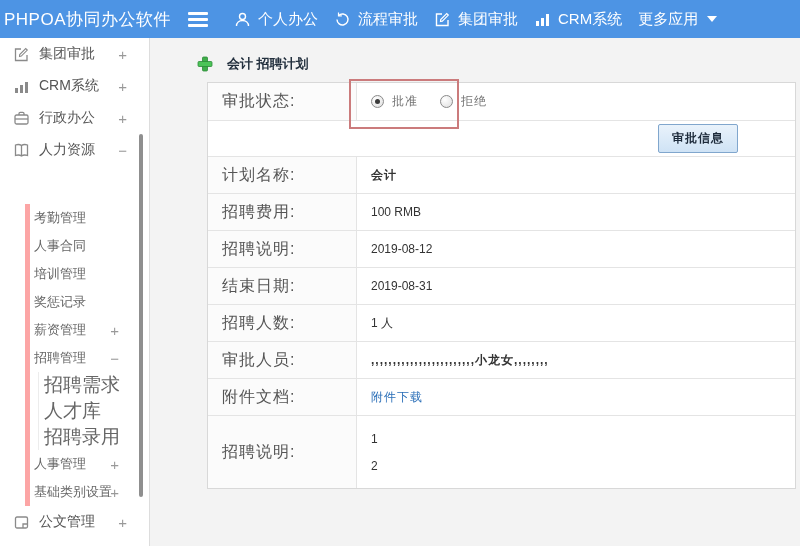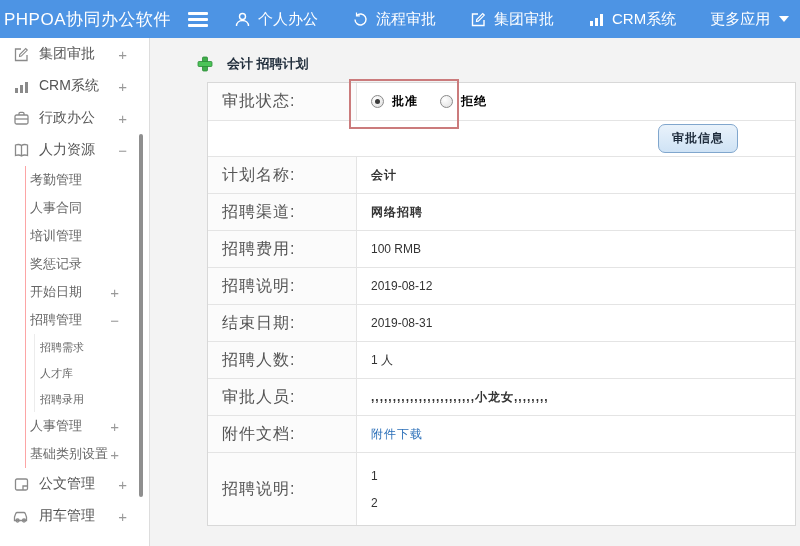--- a/index.html
+++ b/index.html
@@ -4,42 +4,42 @@
 <style>
   * { margin:0; padding:0; box-sizing:border-box; }
   html,body { width:800px; height:546px; overflow:hidden; background:#fff;
     font-family:"Liberation Sans","DejaVu Sans",sans-serif; }
 
   
   .topbar { height:38px; background:#4d94e4; display:flex; align-items:center; color:#fff; }
   .logo { width:188px; padding-left:4px; font-size:17px; letter-spacing:.5px; white-space:nowrap; }
   .hamburger { width:20px; display:flex; flex-direction:column; gap:3px; margin-right:26px; cursor:pointer; }
   .hamburger span { display:block; height:3px; background:#fff; border-radius:1px; }
-  .nav { display:flex; align-items:flex-start; gap:34px; font-size:15px; }
+  .nav { display:flex; align-items:flex-start; gap:16px; font-size:15px; }
   .nav-item { display:flex; align-items:center; gap:7px; cursor:pointer; white-space:nowrap; }
   .nav-item svg { display:block; }
   .caret { width:0; height:0; border-left:5px solid transparent; border-right:5px solid transparent;
     border-top:6px solid #fff; margin-left:2px; }
 
   
   .wrap { display:flex; height:508px; }
   .sidebar { width:150px; background:#fff; border-right:1px solid #ddd; position:relative; overflow:hidden; }
   .main { flex:1; background:#f3f3f3; position:relative; }
 
   
   .s-item { position:relative; display:flex; align-items:center; color:#555; cursor:pointer; }
   .s-item .sicon { width:17px; margin:0 9px 0 13px; color:#8a8a8a; display:flex; }
   .l1 { height:32px; font-size:14px; }
   .sign { position:absolute; font-size:15px; color:#999; font-weight:400; }
   .l1 .sign { right:22px; }
-  .grp2 { margin-left:25px; border-left:1px solid #fca5a5; }
+  .grp2 { margin-left:25px; border-left:5px solid #fca5a5;margin-top:38px; }
   .l2 { height:28px; font-size:13px; padding-left:4px; color:#666; }
   .l2 .sign { right:30px; }
   .grp3 { margin-left:8px; border-left:1px solid #ececec; }
-  .l3 { height:26px; font-size:11px; padding-left:5px; color:#666; }
+  .l3 { height:26px; font-size:19px; padding-left:5px; color:#666; }
   .s-scrollthumb { position:absolute; right:6px; top:96px; width:4px; height:363px;
     background:#8f8f8f; border-radius:2px; }
 
   
   .page-title { display:flex; align-items:center; gap:14px; margin:17px 0 9px 47px;
     font-size:13px; font-weight:bold; color:#23303e; }
   .plus-icon { display:flex; }
 
   .table-wrap { position:relative; margin-left:57px; width:589px; }
   .ftable { background:#fff; border:1px solid #d8d8d8; width:589px; }
@@ -47,25 +47,25 @@
   .trow:last-child { border-bottom:none; }
   .tlabel { width:149px; border-right:1px solid #e4e4e4; background:#fbfbfb; color:#555;
     font-size:16px; display:flex; align-items:center; padding-left:14px; letter-spacing:1px; }
   .tvalue { flex:1; font-size:12px; color:#333; display:flex; align-items:center; padding-left:14px; }
   .row-status { height:38px; }
   .radio-group { display:flex; align-items:center; gap:8px; }
   .radio { width:13px; height:13px; border-radius:50%; border:1px solid #8a8a8a;
     background:radial-gradient(circle at 35% 30%, #fff, #ddd); position:relative; cursor:pointer; }
   .radio.sel::after { content:""; position:absolute; left:3px; top:3px; width:5px; height:5px;
     border-radius:50%; background:#3a3a3a; }
-  .radio-label { font-weight:bold; color:#000000; margin-right:14px; letter-spacing:1px; }
+  .radio-label { font-weight:normal; color:#737373; margin-right:14px; letter-spacing:1px; }
   .row-button { height:36px; border-bottom:1px solid #e4e4e4; display:flex; align-items:center;
     justify-content:flex-end; padding-right:57px; background:#fff; }
   .btn-approve { font-size:12px; font-weight:bold; color:#1c2a3a; padding:5px 13px;
-    background:linear-gradient(#e9f2fb,#cfe3f5); border:1px solid #80a6cd; border-radius:7px;
+    background:linear-gradient(#e9f2fb,#cfe3f5); border:1px solid #80a6cd; border-radius:2px;
     cursor:pointer; letter-spacing:1px; }
   .cn { font-weight:bold; letter-spacing:1px; }
   .link { color:#2b6fb8; font-weight:normal; text-decoration:none; cursor:pointer; letter-spacing:1px; }
   .row-tall { height:72px; }
   .multiline { flex-direction:column; align-items:flex-start; justify-content:center; gap:13px; }
   .red-box { position:absolute; left:142px; top:-3px; width:110px; height:50px;
     border:2px solid #cb7b7c; pointer-events:none; }
 </style>
 </head>
 <body>
@@ -179,21 +179,21 @@
       <div class="s-item l2">
         <span>人事合同</span>
       </div>
       <div class="s-item l2">
         <span>培训管理</span>
       </div>
       <div class="s-item l2">
         <span>奖惩记录</span>
       </div>
       <div class="s-item l2">
-        <span>开始日期</span>
+        <span>薪资管理</span>
         <span class="sign">+</span>
       </div>
       <div class="s-item l2">
         <span>招聘管理</span>
         <span class="sign">−</span>
       </div>
       <div class="grp3">
         <div class="s-item l3">
           <span>招聘需求</span>
         </div>
@@ -270,24 +270,20 @@
         <div class="row-button">
           <button class="btn-approve">审批信息</button>
         </div>
 
 
         <div class="trow">
           <div class="tlabel">计划名称:</div>
           <div class="tvalue cn">会计</div>
         </div>
 
-        <div class="trow">
-          <div class="tlabel">招聘渠道:</div>
-          <div class="tvalue cn">网络招聘</div>
-        </div>
 
         <div class="trow">
           <div class="tlabel">招聘费用:</div>
           <div class="tvalue">100 RMB</div>
         </div>
 
         <div class="trow">
           <div class="tlabel">招聘说明:</div>
           <div class="tvalue">2019-08-12</div>
         </div>

